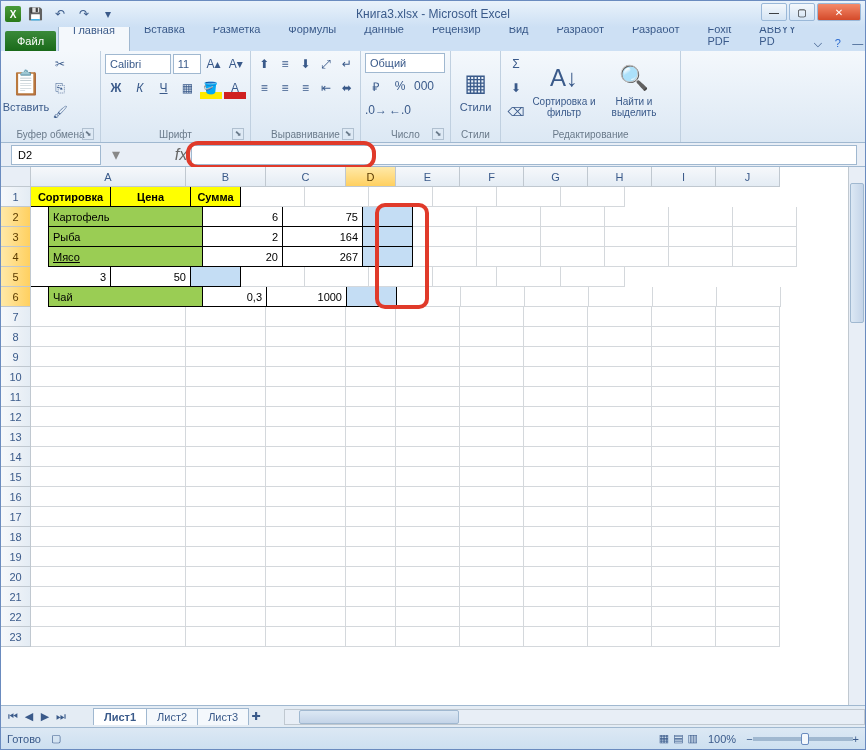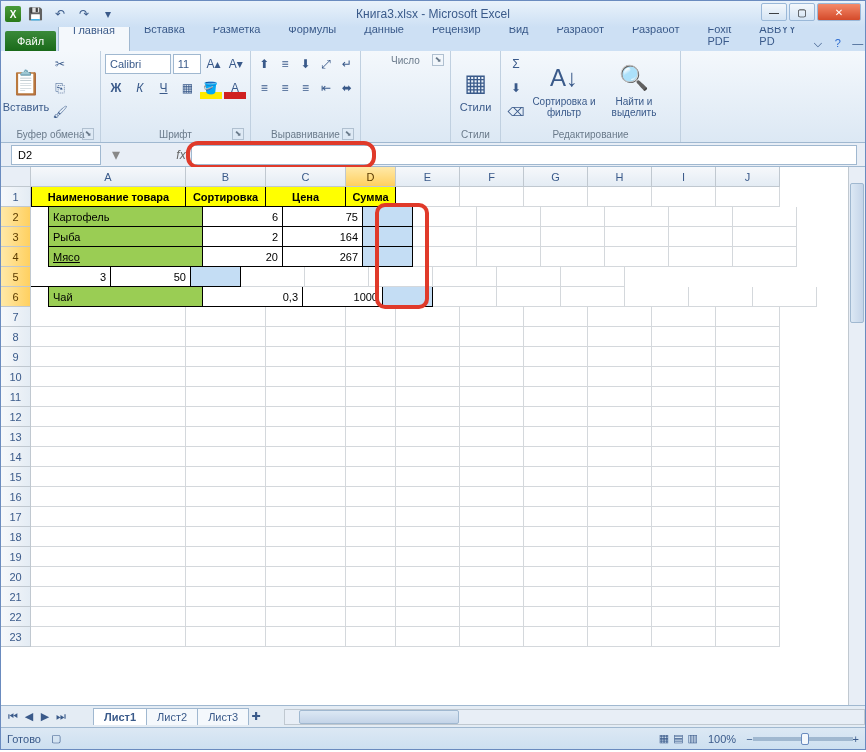--- a/index.html
+++ b/index.html
@@ -35,21 +35,21 @@
 .small-col { display: flex; flex-direction: column; gap: 2px; }
 .small-btn { width: 22px; height: 22px; display: flex; align-items: center; justify-content: center; font-size: 12px; }
 .font-row { display: flex; gap: 2px; align-items: center; }
 .combo { height: 20px; background: #fff; border: 1px solid #a0b8d0; font-size: 11px; padding: 0 4px; display: flex; align-items: center; }
 .font-name { width: 70px; }
 .font-size { width: 30px; }
 
 
 .namebar { height: 24px; display: flex; align-items: center; background: #e8eef6; border-bottom: 1px solid #a0b8d0; }
 .namebox { width: 90px; height: 20px; background: #fff; border: 1px solid #a0b8d0; margin-left: 10px; font-size: 11px; padding: 0 6px; display: flex; align-items: center; }
-.fx-label { width: 20px; text-align: center; font-style: italic; font-size: 12px; color: #666; margin-left: 40px; }
+.fx-label { width: 20px; text-align: center; font-style: italic; font-size: 16px; color: #666; margin-left: 40px; }
 .formula-input { flex: 1; height: 20px; background: #fff; border: 1px solid #a0b8d0; margin-right: 8px; position: relative; }
 .formula-highlight { position: absolute; left: -6px; top: -5px; width: 190px; height: 28px; border: 4px solid #e03a2a; border-radius: 12px; pointer-events: none; }
 
 
 .grid-wrap { flex: 1; background: #fff; position: relative; overflow: hidden; }
 .corner { position: absolute; left: 0; top: 0; width: 30px; height: 20px; background: #e8eef6; border-right: 1px solid #c0c8d0; border-bottom: 1px solid #c0c8d0; }
 .col-headers { position: absolute; left: 30px; top: 0; height: 20px; display: flex; }
 .col-h { background: linear-gradient(#f6f8fb,#e4ecf4); border-right: 1px solid #c0c8d0; border-bottom: 1px solid #c0c8d0; font-size: 11px; color: #3a5a8a; display: flex; align-items: center; justify-content: center; }
 .col-h.sel { background: linear-gradient(#ffe9a8,#ffd060); color: #5a3a00; }
 .row-headers { position: absolute; left: 0; top: 20px; width: 30px; }
@@ -186,20 +186,32 @@
           <div class="small-btn">≡</div>
           <div class="small-btn">≡</div>
           <div class="small-btn">⇤</div>
           <div class="small-btn">⬌</div>
         </div>
       </div>
       <div class="group-label"><span>Выравнивание</span><span class="launcher">⬊</span></div>
     </div>
 
     <div class="group" style="width:90px;">
+      <div class="group-body" style="flex-direction:column;">
+        <div class="combo" style="width:80px;">Общий</div>
+        <div class="font-row">
+          <div class="small-btn">₽</div>
+          <div class="small-btn">%</div>
+          <div class="small-btn">000</div>
+        </div>
+        <div class="font-row">
+          <div class="small-btn">.0→</div>
+          <div class="small-btn">←.0</div>
+        </div>
+      </div>
       <div class="group-label"><span>Число</span><span class="launcher">⬊</span></div>
     </div>
 
     <div class="group" style="width:50px;">
       <div class="group-body">
         <div class="big-btn">
           <div class="icon">▦</div>
           <span>Стили</span>
         </div>
       </div>
@@ -270,21 +282,20 @@
         <div class="row-h">17</div>
         <div class="row-h">18</div>
         <div class="row-h">19</div>
         <div class="row-h">20</div>
         <div class="row-h">21</div>
         <div class="row-h">22</div>
         <div class="row-h">23</div>
       </div>
     <div class="cells" id="cells">
         <div class="cell-row">
-          <div class="cell hdr-yellow first" style="width: 155px;">Наименование товара</div>
           <div class="cell hdr-yellow" style="width: 80px;">Сортировка</div>
           <div class="cell hdr-yellow" style="width: 80px;">Цена</div>
           <div class="cell hdr-yellow" style="width: 50px;">Сумма</div>
           <div class="cell" style="width: 64px;"></div>
           <div class="cell" style="width: 64px;"></div>
           <div class="cell" style="width: 64px;"></div>
           <div class="cell" style="width: 64px;"></div>
           <div class="cell" style="width: 64px;"></div>
           <div class="cell" style="width: 64px;"></div>
         </div>
@@ -330,21 +341,21 @@
           <div class="cell sum-cell" style="width: 50px;"></div>
           <div class="cell" style="width: 64px;"></div>
           <div class="cell" style="width: 64px;"></div>
           <div class="cell" style="width: 64px;"></div>
           <div class="cell" style="width: 64px;"></div>
           <div class="cell" style="width: 64px;"></div>
           <div class="cell" style="width: 64px;"></div>
         </div>
         <div class="cell-row">
           <div class="cell name-cell" style="width: 155px;">Чай</div>
-          <div class="cell data-cell" style="width: 100px;">0,3</div>
+          <div class="cell data-cell" style="width: 64px;">0,3</div>
           <div class="cell data-cell" style="width: 80px;">1000</div>
           <div class="cell sum-cell" style="width: 50px;"></div>
           <div class="cell" style="width: 64px;"></div>
           <div class="cell" style="width: 64px;"></div>
           <div class="cell" style="width: 64px;"></div>
           <div class="cell" style="width: 64px;"></div>
           <div class="cell" style="width: 64px;"></div>
           <div class="cell" style="width: 64px;"></div>
         </div>
         <div class="cell-row">

